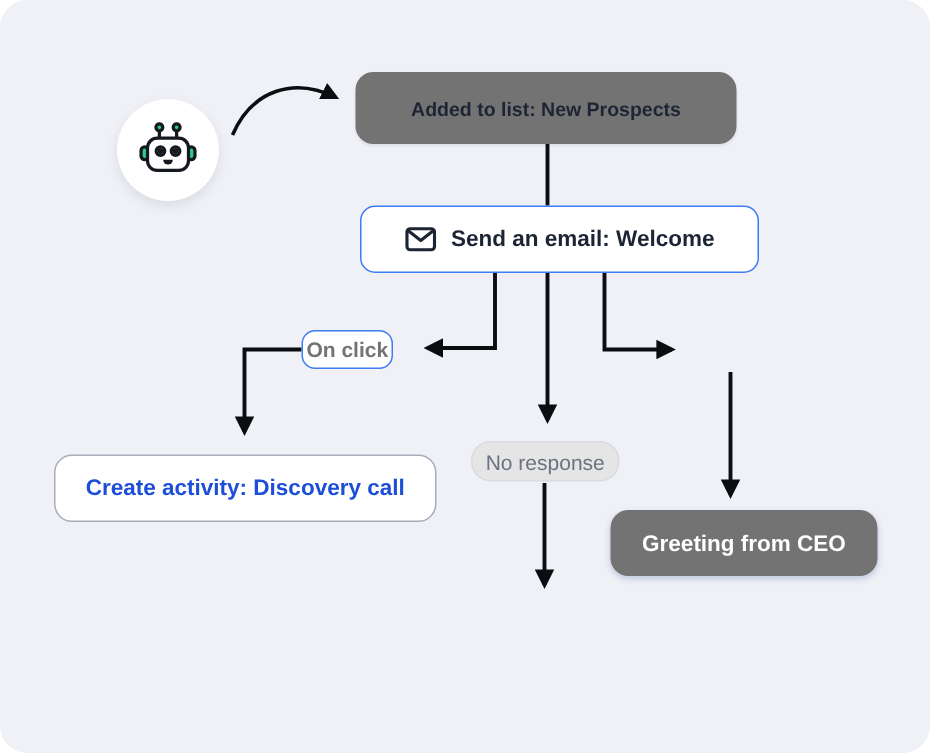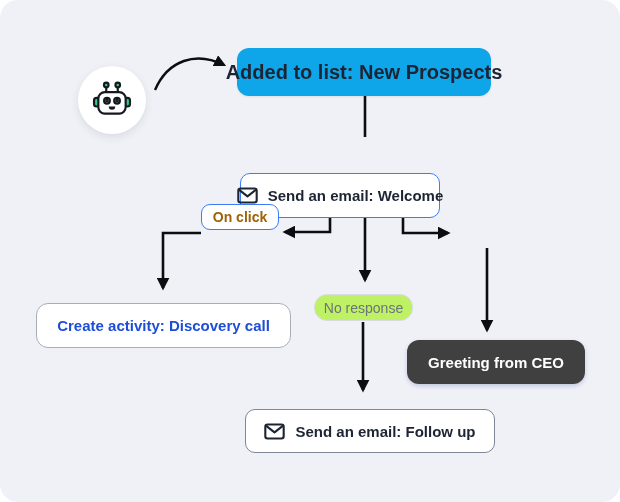--- a/index.html
+++ b/index.html
@@ -1,33 +1,33 @@
 <!DOCTYPE html>
 <html><head>
 <meta charset="utf-8">
 <style>
   html,body{margin:0;padding:0;background:#ffffff;}
   .stage{position:relative;width:620px;height:502px;background:#ffffff;font-family:"Liberation Sans",sans-serif;overflow:hidden;}
   .panel{position:absolute;inset:0;background:#EFF1F6;border-radius:18px;}
   .layer{position:absolute;left:0;top:0;width:620px;height:502px;pointer-events:none;}
   .node{position:absolute;display:flex;align-items:center;justify-content:center;box-sizing:border-box;white-space:nowrap;}
-  .trigger{left:237px;top:48px;width:254px;height:48px;background:#0ea5e9;border-radius:12px;
-           font-size:20px;font-weight:700;color:#1D2433;box-shadow:0 1px 2px rgba(20,30,50,.08);}
+  .trigger{left:237px;top:48px;width:254px;height:48px;background:#737373;border-radius:12px;
+           font-size:13px;font-weight:700;color:#1D2433;box-shadow:0 1px 2px rgba(20,30,50,.08);}
   .email-box{background:#ffffff;border-radius:10px;font-size:15px;font-weight:700;color:#1D2433;gap:10px;}
-  .email-welcome{left:240px;top:137px;width:200px;height:45px;border:1.6px solid #3D7BF7;margin-top:36px;}
+  .email-welcome{left:240px;top:137px;width:266px;height:45px;border:1.6px solid #3D7BF7;}
   .email-followup{left:245px;top:409px;width:250px;height:44px;border:1.5px solid #7E8795;}
   .plain-box{background:#ffffff;font-size:15px;font-weight:700;color:#1d4ed8;}
   .create-activity{left:36px;top:303px;width:255px;height:45px;border:1.5px solid #A8AEB9;border-radius:12px;}
-  .ceo{left:407px;top:340px;width:178px;height:44px;background:#404040;border-radius:12px;
+  .ceo{left:407px;top:340px;width:178px;height:44px;background:#737373;border-radius:12px;
        color:#ffffff;font-size:15px;font-weight:700;box-shadow:0 2px 4px rgba(30,60,150,.22);}
   .pill{position:absolute;display:flex;align-items:center;justify-content:center;box-sizing:border-box;
         font-size:14px;font-weight:600;background:#ffffff;}
-  .pill-onclick{left:201px;top:204px;width:78px;height:26px;border:1.4px solid #3D7BF7;border-radius:9px;color:#a16207;}
+  .pill-onclick{left:201px;top:220px;width:61px;height:26px;border:1.4px solid #3D7BF7;border-radius:9px;color:#737373;}
   .pill-open{left:458px;top:222px;width:59px;height:26px;border:1.4px solid #12B27C;border-radius:9px;color:#12B27C;}
-  .pill-noresp{left:314px;top:294px;width:99px;height:27px;background:#bef264;border:1px solid #D8DBE1;
+  .pill-noresp{left:314px;top:294px;width:99px;height:27px;background:#e5e5e5;border:1px solid #D8DBE1;
                border-radius:13px;color:#6B7280;font-weight:500;}
   .robot-wrap{position:absolute;left:78px;top:66px;width:68px;height:68px;background:#ffffff;border-radius:50%;
               box-shadow:0 3px 8px rgba(25,35,60,.10);display:flex;align-items:center;justify-content:center;}
   .env{flex:0 0 auto;display:block;}
 </style>
 </head>
 <body>
 
 <div class="stage">
   <div class="panel"></div>
@@ -89,20 +89,13 @@
   </div>
 
   <div class="node plain-box create-activity">
     <span>Create activity: Discovery call</span>
   </div>
 
   <div class="node ceo">
     <span>Greeting from CEO</span>
   </div>
 
-  <div class="node email-box email-followup">
-    <svg class="env" width="21" height="17" viewBox="0 0 24 19">
-      <rect x="1.5" y="1.5" width="21" height="16" rx="2.5" fill="none" stroke="#1D2433" stroke-width="2.4"></rect>
-      <path d="M2.5,3 L12,10.5 L21.5,3" fill="none" stroke="#1D2433" stroke-width="2.4" stroke-linejoin="round"></path>
-    </svg>
-    <span>Send an email: Follow up</span>
-  </div>
 </div>
 
 </body></html>

